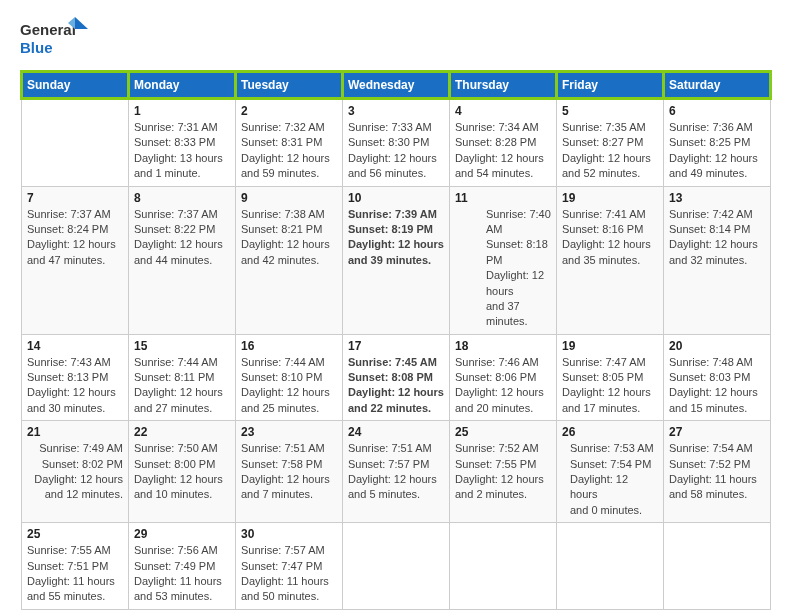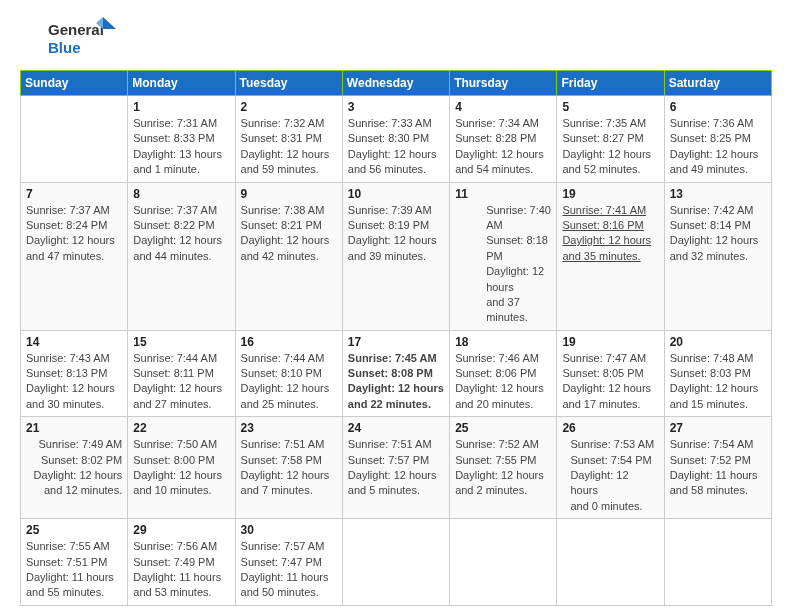--- a/index.html
+++ b/index.html
@@ -18,21 +18,20 @@
     }
     .header {
       display: flex;
       justify-content: space-between;
       align-items: flex-start;
       margin-bottom: 10px;
     }
     .logo {
       display: flex;
       align-items: flex-end;
-      margin-left: 28px;
     }
     .title-block {
       text-align: right;
     }
     .month-title {
       font-size: 32px;
       font-weight: bold;
       color: #333;
     }
     .subtitle {
@@ -44,21 +43,21 @@
       border-collapse: collapse;
       table-layout: fixed;
     }
     thead tr th {
       background: #1a6fc4;
       color: #fff;
       font-size: 12px;
       font-weight: bold;
       padding: 5px 4px;
       text-align: left;
-      border: 1px solid #84cc16;
+      border: 3px solid #84cc16;
     }
     tbody tr td {
       border: 1px solid #ccc;
       vertical-align: top;
       padding: 4px 5px;
       font-size: 9.5px;
       color: #333;
       height: 80px;
     }
     .day-number {
@@ -173,35 +172,35 @@
           </td>
           <td>
             <div class="day-number">9</div>
             <div class="day-info" style="white-space: pre-line;">Sunrise: 7:38 AM
 Sunset: 8:21 PM
 Daylight: 12 hours
 and 42 minutes.</div>
           </td>
           <td>
             <div class="day-number">10</div>
-            <div class="day-info" style="white-space: pre-line;">Sunrise: 7:39 AM
+            <div class="day-info" style="white-space: pre-line; font-weight: bold;">Sunrise: 7:39 AM
 Sunset: 8:19 PM
 Daylight: 12 hours
 and 39 minutes.</div>
           </td>
           <td>
             <div class="day-number">11</div>
             <div class="day-info" style="white-space: pre-line; margin-left: 31px;">Sunrise: 7:40 AM
 Sunset: 8:18 PM
 Daylight: 12 hours
 and 37 minutes.</div>
           </td>
           <td>
             <div class="day-number">19</div>
-            <div class="day-info" style="white-space: pre-line; text-decoration: underline;">Sunrise: 7:41 AM
+            <div class="day-info" style="white-space: pre-line;">Sunrise: 7:41 AM
 Sunset: 8:16 PM
 Daylight: 12 hours
 and 35 minutes.</div>
           </td>
           <td>
             <div class="day-number">13</div>
             <div class="day-info" style="white-space: pre-line;">Sunrise: 7:42 AM
 Sunset: 8:14 PM
 Daylight: 12 hours
 and 32 minutes.</div>

